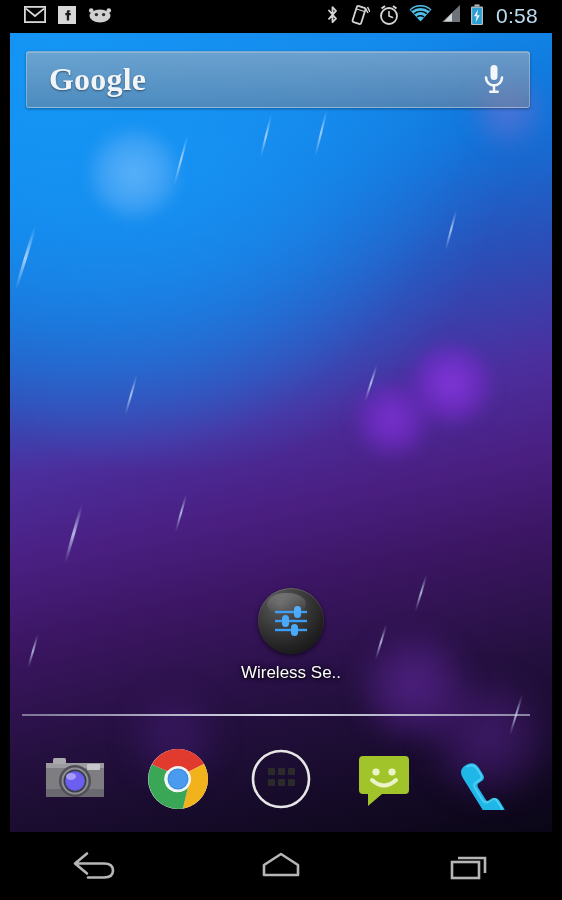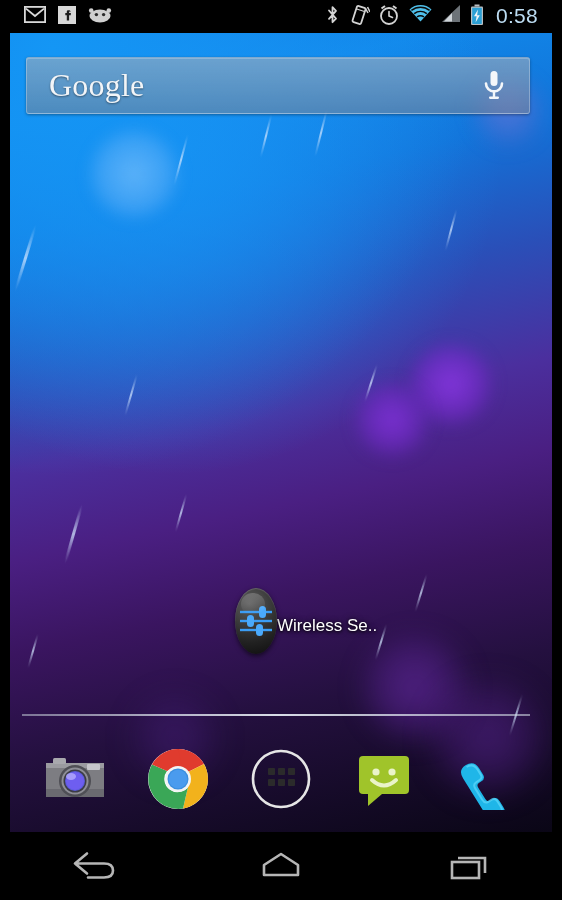--- a/index.html
+++ b/index.html
@@ -72,28 +72,29 @@
     position: absolute;
     background: linear-gradient(to bottom, rgba(255,255,255,0) 0%, rgba(210,230,255,0.75) 50%, rgba(255,255,255,0) 100%);
     border-radius: 50%;
     pointer-events: none;
     filter: blur(0.4px);
   }
 
   
   #search-widget {
     position: absolute;
-    left: 16px; top: 24px;
+    left: 16px; top: 18px;
     width: 502px; height: 55px;
     border-radius: 3px;
     background: linear-gradient(to bottom, rgba(160,172,186,0.62), rgba(120,132,150,0.56));
     border: 1px solid rgba(210,220,235,0.38);
     box-shadow: inset 0 1px 0 rgba(255,255,255,0.22), 0 1px 3px rgba(0,0,0,0.35);
     display: flex; align-items: center;
     z-index: 12;
+    font-weight: bold;
   }
   #search-text {
     color: #f2f5f8;
     font-family: "Liberation Serif", serif;
     font-size: 32px;
     margin-left: 22px;
     text-shadow: 0 1px 2px rgba(0,0,0,0.45);
     letter-spacing: 0.2px;
   }
   #mic-btn {
@@ -107,21 +108,21 @@
     left: 10px; top: 555px;
     width: 542px; height: 110px;
     display: flex;
     justify-content: center;
     align-items: flex-start;
     gap: 58px;
     z-index: 15;
   }
   .shortcut {
     width: 112px;
-    display: flex; flex-direction: row;
+    display: flex; flex-direction: column;
     align-items: center;
     cursor: pointer;
   }
   .orb {
     width: 66px; height: 66px;
     border-radius: 50%;
     background:
       radial-gradient(circle at 34% 24%, #5d5d5d 0%, #3a3a3a 38%, #212121 68%, #0d0d0d 100%);
     box-shadow: 0 2px 5px rgba(0,0,0,0.6), inset 0 1px 1px rgba(255,255,255,0.18);
     display: flex; align-items: center; justify-content: center;

